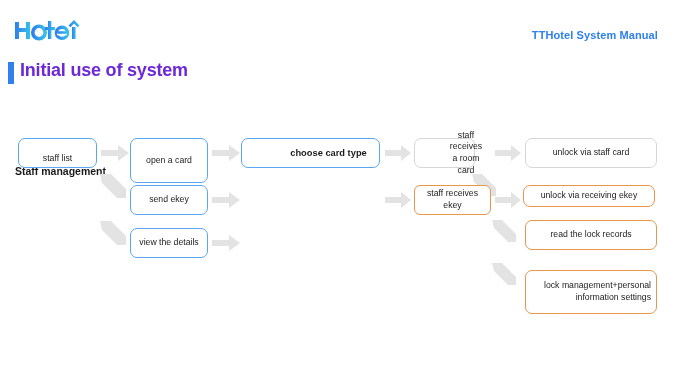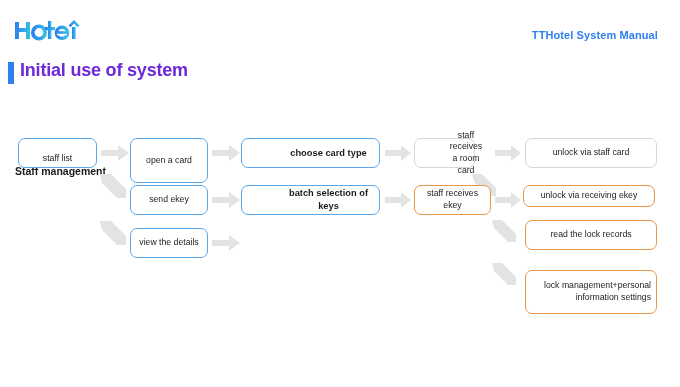--- a/index.html
+++ b/index.html
@@ -193,31 +193,28 @@
   <div class="node blue" style="left:130px; top:185px; width:78px; height:30px;">
     <span>send ekey</span>
   </div>
 
   <div class="arrow" style="left:212px; top:192px;">
     <svg width="28" height="16" viewBox="0 0 28 16">
         <path d="M0 5 h17 v-5 l11 8 l-11 8 v-5 h-17 z" fill="#e3e3e3"></path>
       </svg>
   </div>
 
-  <div class="node blue bold" style="left:241px; top:185px; width:139px; height:30px;">
-    <span>batch selection of keys</span>
-  </div>
 
   <div class="arrow" style="left:385px; top:192px;">
     <svg width="26" height="16" viewBox="0 0 26 16">
         <path d="M0 5 h16 v-5 l10 8 l-10 8 v-5 h-16 z" fill="#e3e3e3"></path>
       </svg>
   </div>
 
-  <div class="node orange" style="left:414px; top:185px; width:77px; height:30px;">
+  <div class="node orange" style="left:414px; top:185px; width:77px; height:30px;border-radius:6px;">
     <span>staff receives ekey</span>
   </div>
 
   <div class="arrow" style="left:495px; top:192px;">
     <svg width="26" height="16" viewBox="0 0 26 16">
         <path d="M0 5 h16 v-5 l10 8 l-10 8 v-5 h-16 z" fill="#e3e3e3"></path>
       </svg>
   </div>
 
   <div class="node orange" style="left:523px; top:185px; width:132px; height:22px;">

